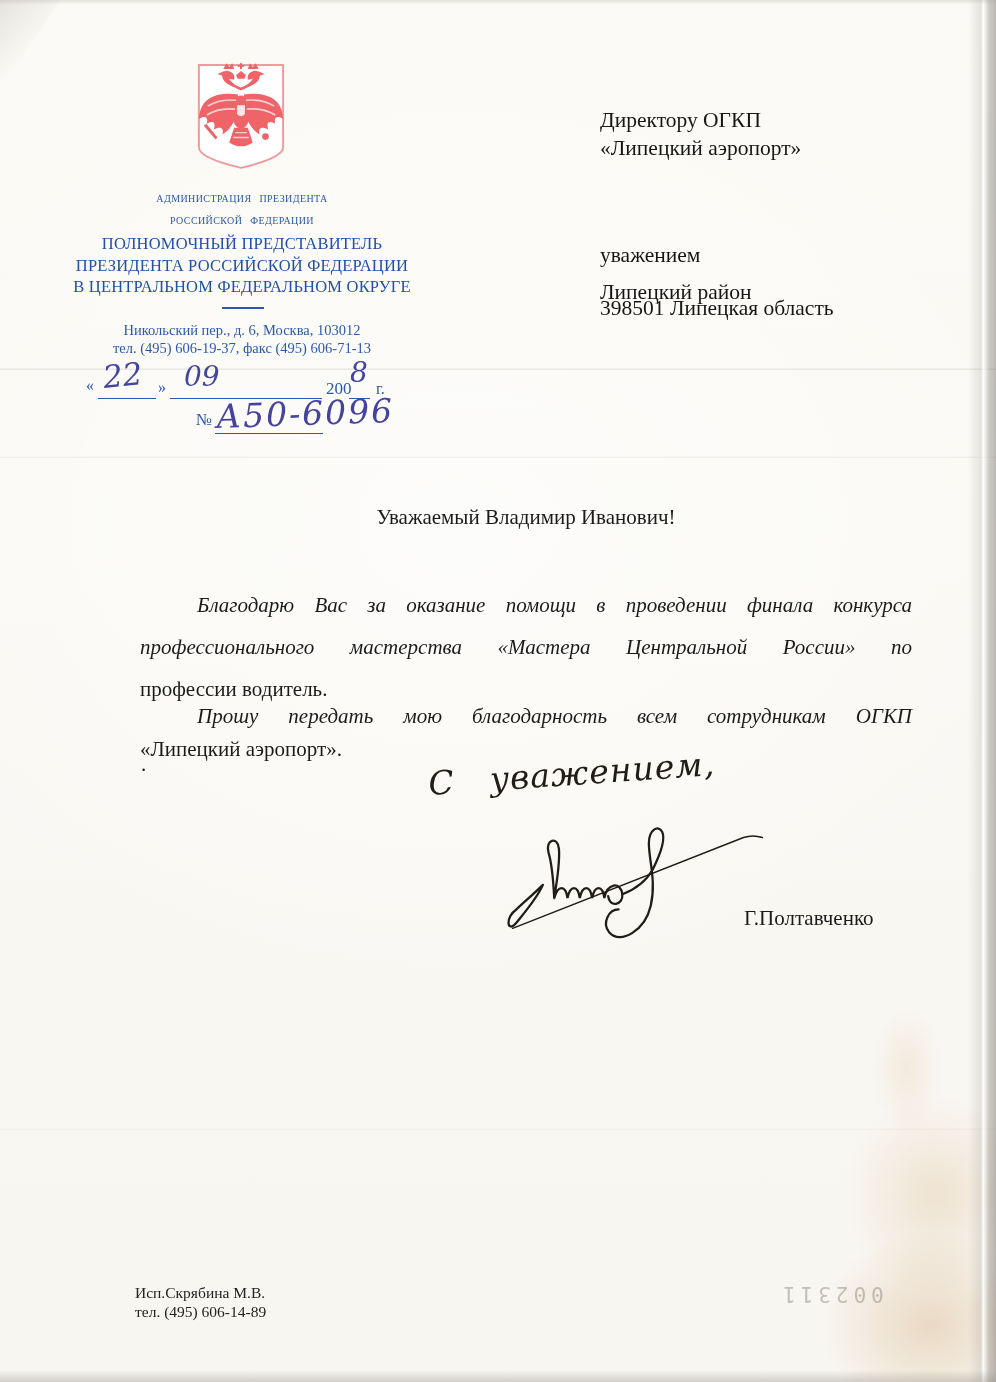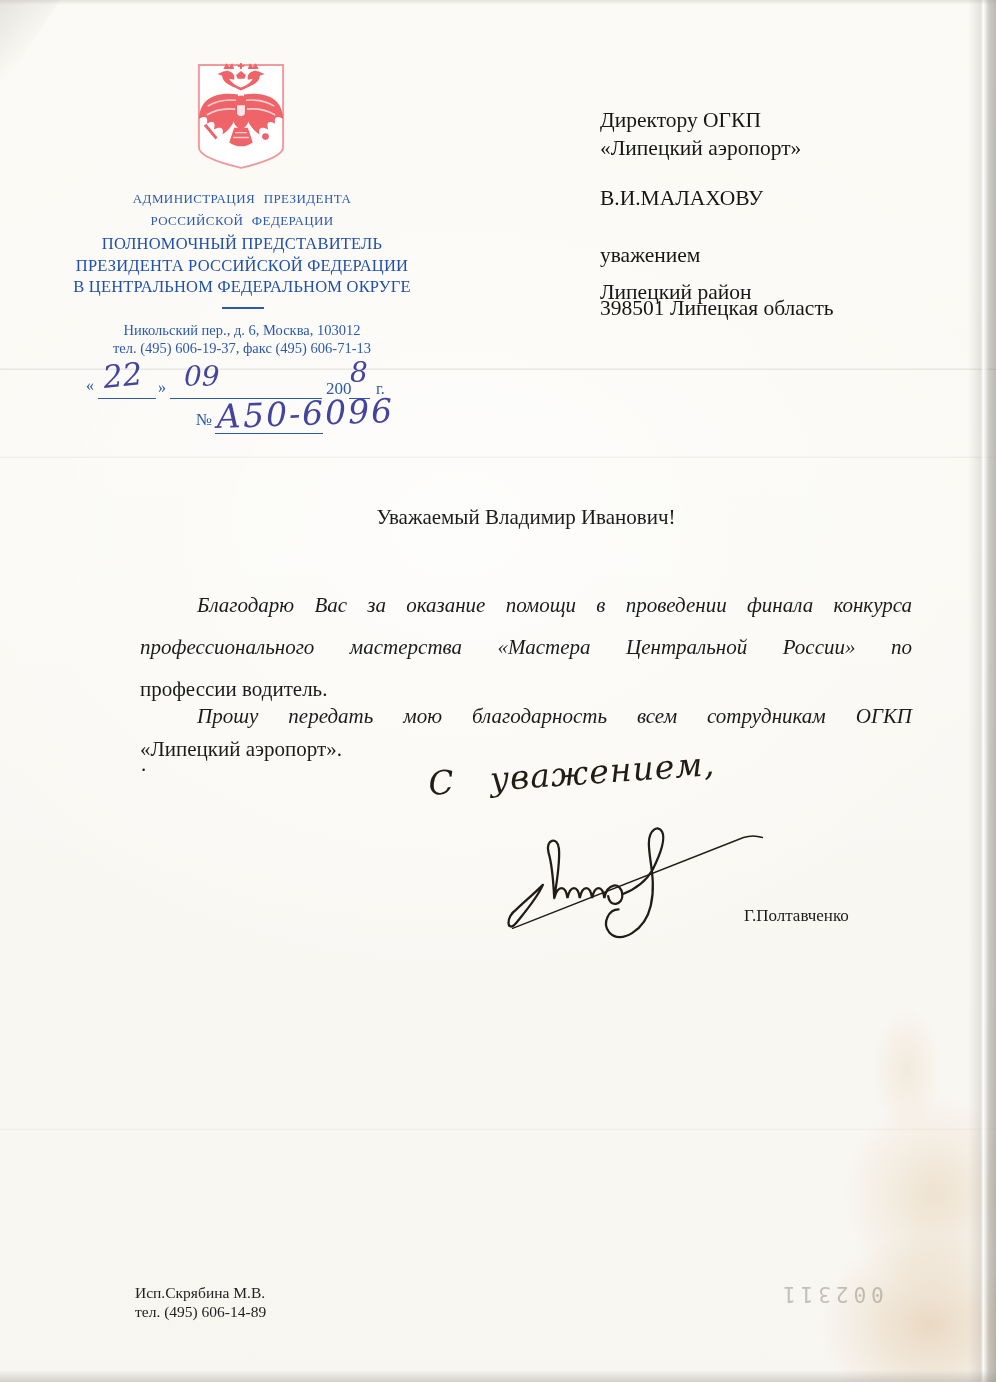--- a/index.html
+++ b/index.html
@@ -10,21 +10,21 @@
     background:
       radial-gradient(ellipse 900px 700px at 46% 38%, rgba(255,255,255,.65), rgba(255,255,255,0) 70%),
       linear-gradient(#fbfaf6,#f8f6f1);
     overflow:hidden;
     font-family:"Liberation Serif","DejaVu Serif",serif;
     color:#1b1b1b;
   }
   .abs{position:absolute;}
   
   .org-lines{left:92px;top:188px;width:300px;text-align:center;
-    font-size:13px;line-height:21.5px;color:#2c59ac;word-spacing:5px;letter-spacing:.4px;font-family:Liberation Serif, serif;}
+    font-size:10px;line-height:21.5px;color:#2c59ac;word-spacing:5px;letter-spacing:.4px;font-family:Liberation Serif, serif;}
   .title-lines{left:72px;top:233px;width:340px;text-align:center;font-weight:normal;
     font-size:16.5px;line-height:21.5px;color:#2050a8;letter-spacing:.2px;}
   .lh-divider{left:222px;top:307px;width:42px;height:2px;background:#2c59ac;}
   .lh-address{left:82px;top:322px;width:320px;text-align:center;
     font-size:14.5px;line-height:17.5px;color:#2c59ac;}
   
   .blue-print{color:#2c59ac;}
   .ink{color:#44449e;font-family:"DejaVu Serif",serif;font-style:italic;}
   .uline{border-bottom:1.5px solid #2c59ac;height:1px;}
   .hw-day{left:103px;top:357px;font-size:31px;transform:rotate(-6deg);}
@@ -33,21 +33,21 @@
   .hw-number{left:216px;top:394px;font-size:33px;letter-spacing:2px;transform:rotate(-2deg);white-space:nowrap;}
   
   .recip{width:312px;left:600px;font-size:21.5px;color:#161616;}
   
   .body-block{left:140px;width:772px;font-size:21px;}
   .jline{text-align:justify;text-align-last:justify;font-style:italic;}
   .indent{padding-left:57px;box-sizing:border-box;}
   
   .closing{left:428px;top:754px;font-size:33px;font-family:"DejaVu Serif",serif;font-style:italic;
     color:#221c16;word-spacing:24px;letter-spacing:1px;transform:rotate(-4deg);white-space:nowrap;}
-  .signer{left:744px;top:906px;font-size:17px;}
+  .signer{left:744px;top:906px;font-size:21px;}
   
   .footer{left:135px;top:1284px;font-size:15.5px;line-height:18.5px;color:#222;}
   
   .crease{left:0;width:996px;height:3px;
     background:linear-gradient(to bottom,rgba(255,255,255,.9),rgba(168,163,152,.28));}
   .stain{border-radius:50%;pointer-events:none;}
   .stamp{left:778px;top:1282px;font-size:21px;font-family:"DejaVu Sans Mono",monospace;
     color:rgba(122,117,106,.42);letter-spacing:5px;transform:rotate(180deg);}
   .edge-right{right:0;top:0;width:28px;height:1382px;
     background:linear-gradient(to right,rgba(150,146,138,0) 0%,rgba(150,146,138,.22) 45%,rgba(255,255,255,.8) 55%,rgba(132,128,119,.38) 75%,rgba(110,106,98,.45) 100%);}
@@ -128,21 +128,20 @@
   <div class="abs ink hw-year">8</div>
   <div class="abs uline" style="left:349px;top:397px;width:21px"></div>
   <div class="abs blue-print" style="left:376px;top:380px;font-size:16px">г.</div>
 
   <div class="abs blue-print" style="left:196px;top:410px;font-size:17px">№</div>
   <div class="abs uline" style="left:215px;top:432px;width:108px"></div>
   <div class="abs ink hw-number">А50-6096</div>
 
   <div class="abs recip" style="top:108px">Директору ОГКП</div>
   <div class="abs recip" style="top:136px">«Липецкий аэропорт»</div>
-  <div class="abs recip" style="top:186px">В.И.МАЛАХОВУ</div>
   <div class="abs recip" style="top:243px">уважением</div>
   <div class="abs recip" style="top:280px">Липецкий район</div>
   <div class="abs recip" style="top:296px">398501 Липецкая область</div>
 
   <div class="abs body-block" style="top:505px;text-align:center">Уважаемый Владимир Иванович!</div>
 
   <div class="abs body-block" style="top:584px;line-height:42px">
     <div class="jline indent">Благодарю Вас за оказание помощи в проведении финала конкурса</div>
     <div class="jline">профессионального мастерства «Мастера Центральной России» по</div>
     <div>профессии водитель.</div>

